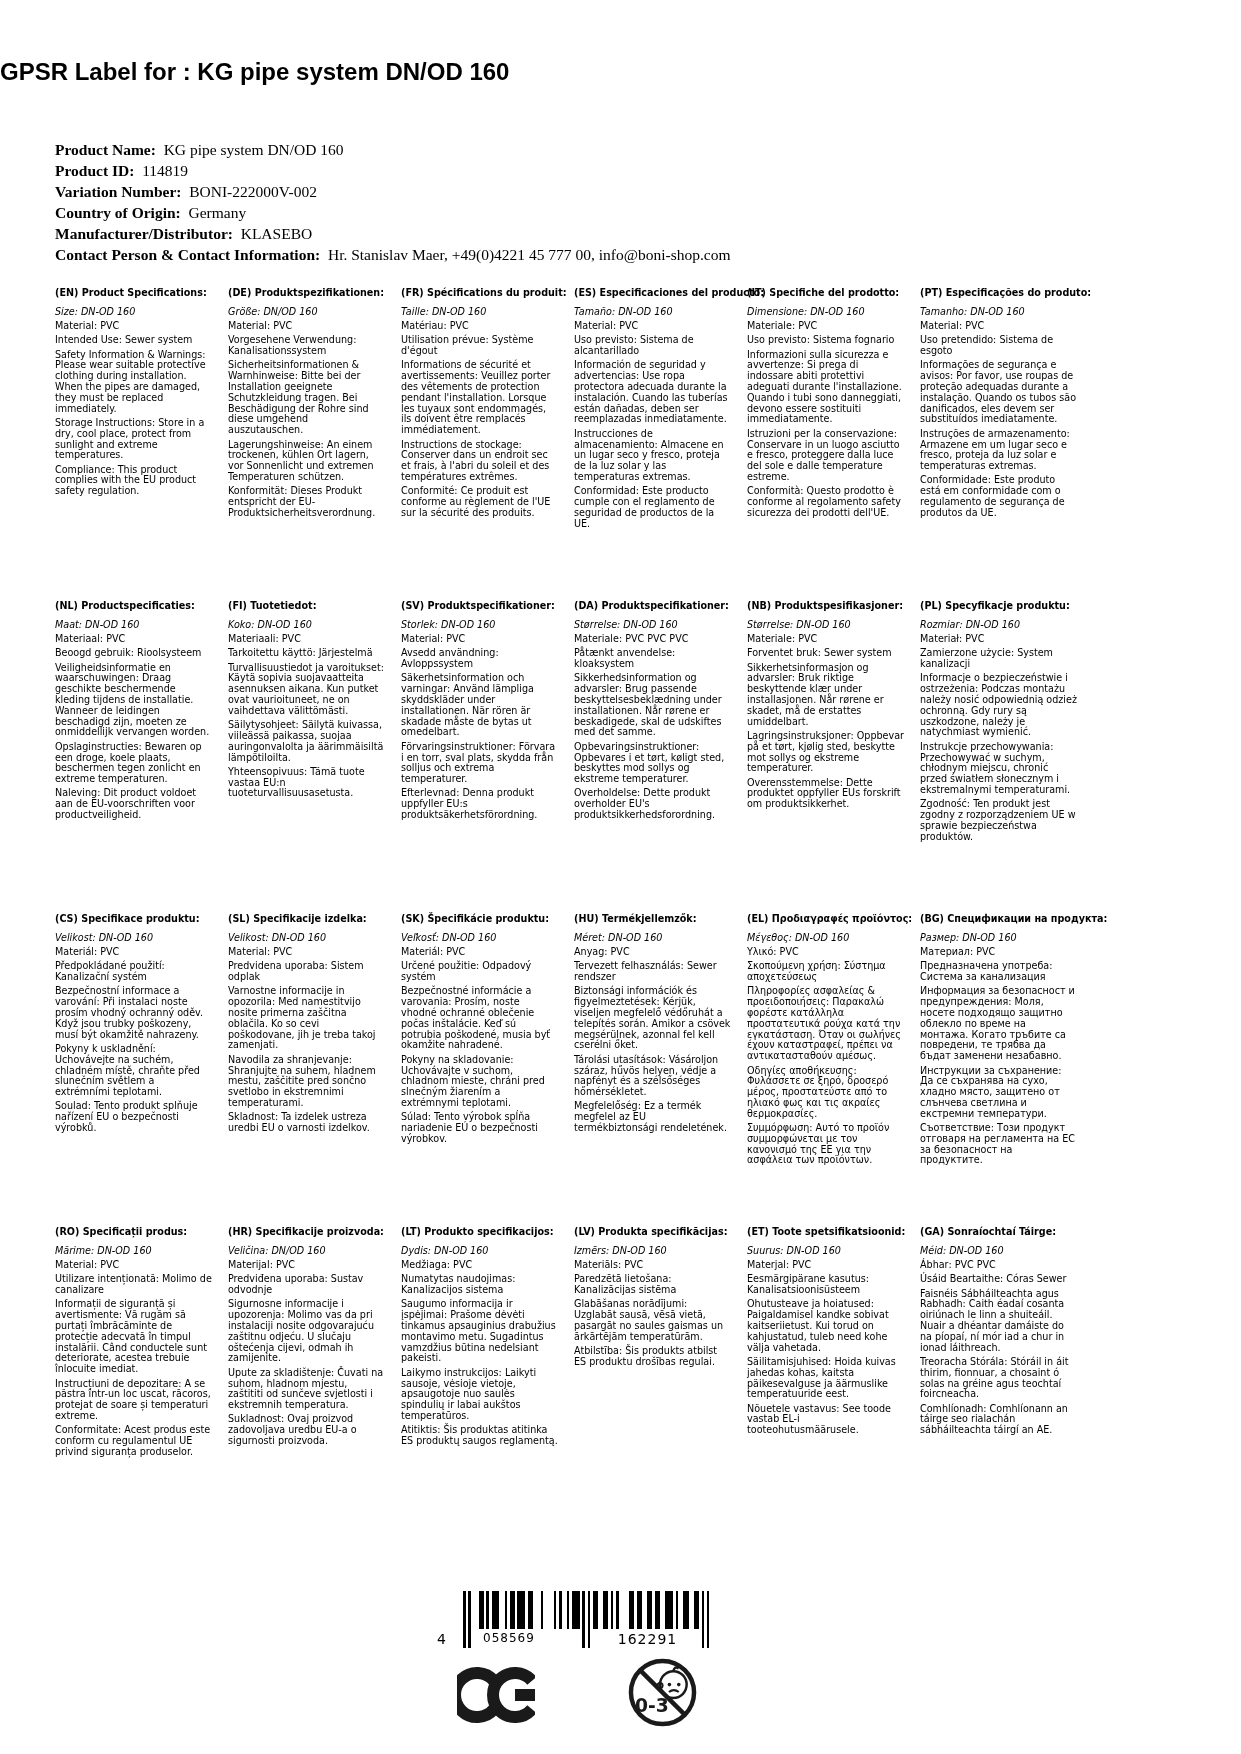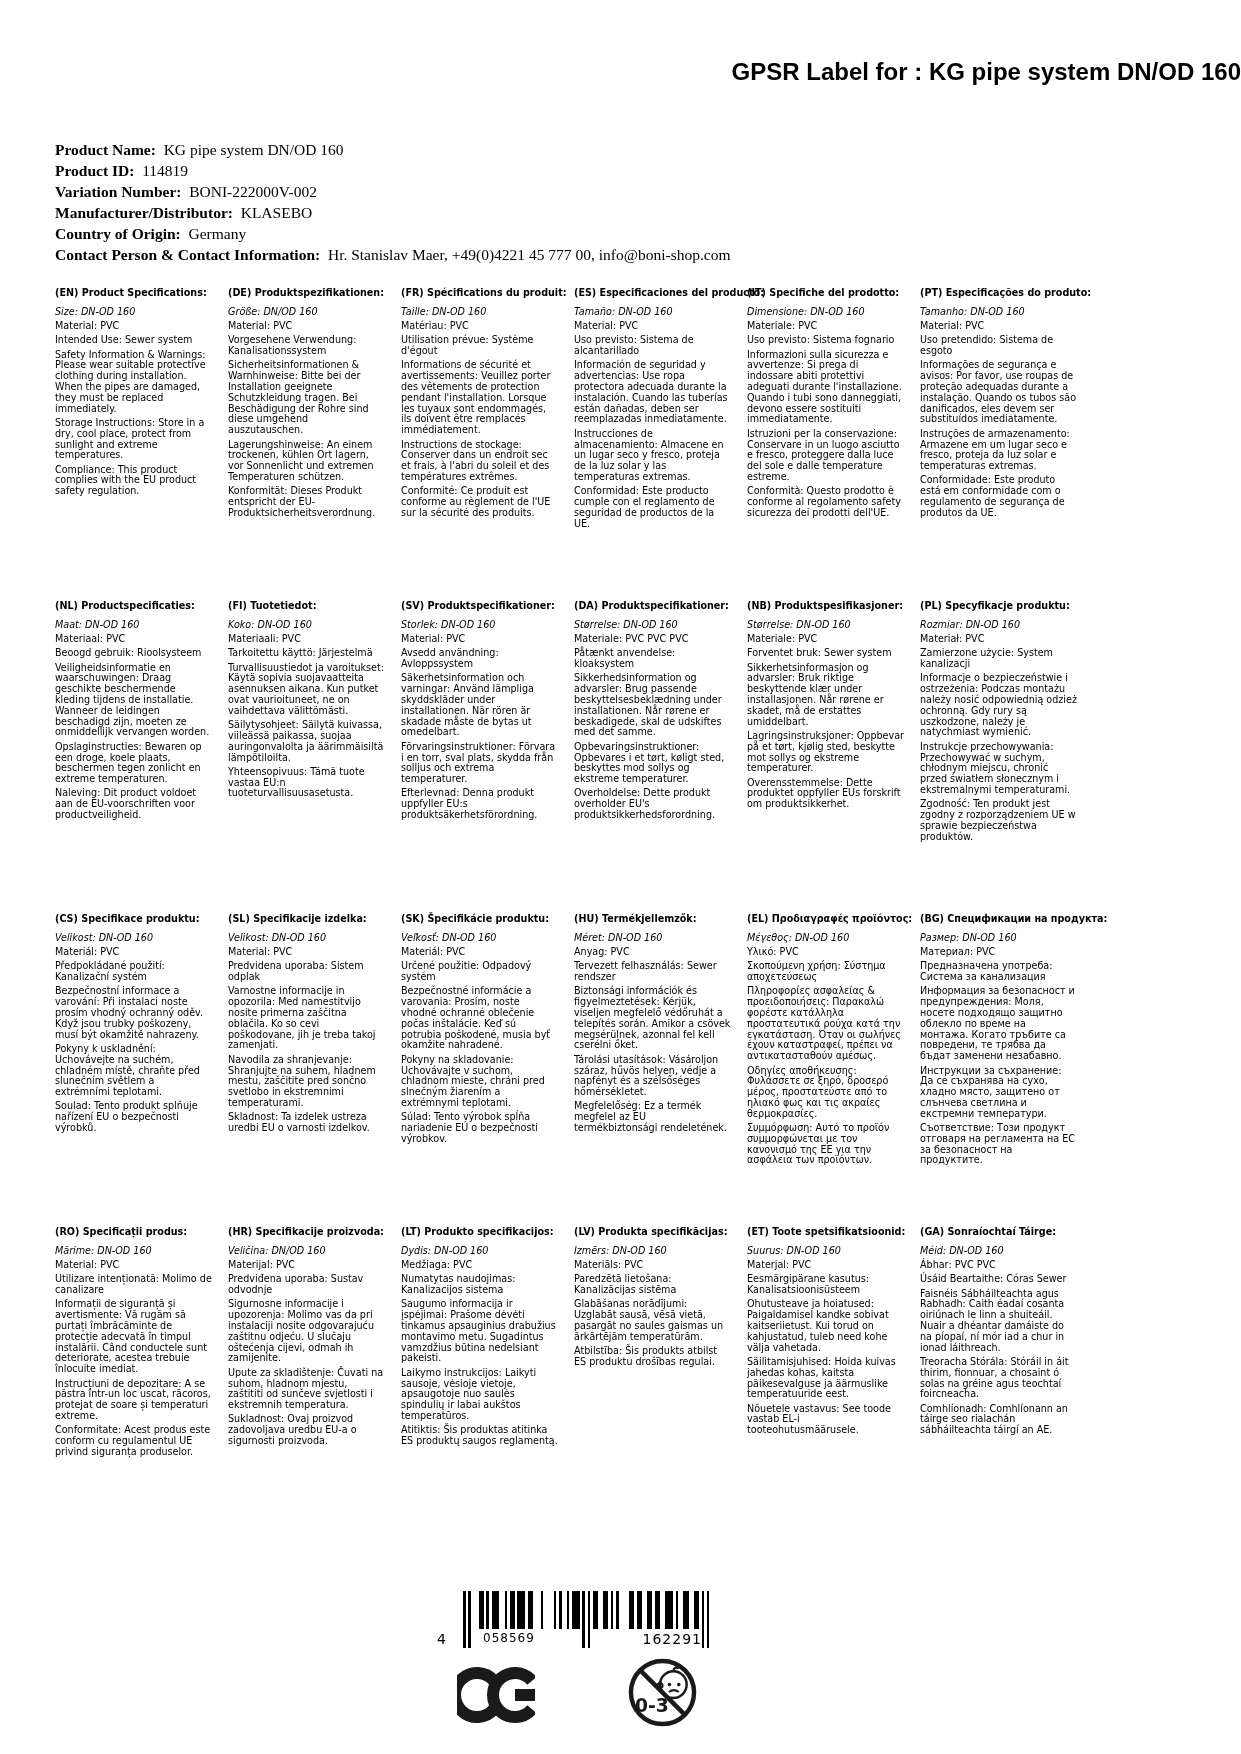--- a/index.html
+++ b/index.html
@@ -11,21 +11,21 @@
   .page {
     position: relative;
     width: 1241px; height: 1754px;
     background: #ffffff;
     color: #000000;
     font-family: "DejaVu Sans", sans-serif;
   }
   .title {
     position: absolute;
     left: 0; top: 58px; width: 1241px;
-    text-align: right;
+    text-align: left;
     font-family: "Liberation Sans", sans-serif;
     font-size: 24px; font-weight: bold;
     margin: 0;
   }
   .product-info {
     position: absolute;
     left: 55px; top: 139px; width: 1100px;
     font-family: Liberation Serif, serif;
     font-size: 15.5px;
     line-height: 21px;
@@ -75,39 +75,39 @@
     position: absolute; left: 0; top: 40px;
     font-size: 14px;
   }
   .bc-left {
     position: absolute; left: 46px; top: 40px; width: 109px;
     text-align: left; font-size: 12px;
     letter-spacing: 1px;
   }
   .bc-right {
     position: absolute; left: 156px; top: 40px; width: 109px;
-    text-align: right; font-size: 14px;
+    text-align: center; font-size: 14px;
     letter-spacing: 1px;
   }
   .ce-mark { position: absolute; left: 457px; top: 1666px; }
   .age-warning { position: absolute; left: 627px; top: 1657px; }
 </style>
 </head>
 <body>
 
 <div class="page">
 
   <h1 class="title">GPSR Label for : KG pipe system DN/OD 160</h1>
 
   <div class="product-info">
       <div><span class="info-label">Product Name:</span><span class="info-value">&nbsp; KG pipe system DN/OD 160</span></div>
       <div><span class="info-label">Product ID:</span><span class="info-value">&nbsp; 114819</span></div>
       <div><span class="info-label">Variation Number:</span><span class="info-value">&nbsp; BONI-222000V-002</span></div>
+      <div><span class="info-label">Country of Origin:</span><span class="info-value">&nbsp; Germany</span></div>
       <div><span class="info-label">Manufacturer/Distributor:</span><span class="info-value">&nbsp; KLASEBO</span></div>
-      <div><span class="info-label">Country of Origin:</span><span class="info-value">&nbsp; Germany</span></div>
       <div><span class="info-label">Contact Person &amp; Contact Information:</span><span class="info-value">&nbsp; Hr. Stanislav Maer, +49(0)4221 45 777 00, info@boni-shop.com</span></div>
     </div>
 
   <div class="spec-grid">
       <div class="spec-cell">
         <div class="spec-header">(EN) Product Specifications:</div>
         <p class="first">Size: DN-OD 160</p>
         <p>Material: PVC</p>
         <p>Intended Use: Sewer system</p>
         <p>Safety Information &amp; Warnings: Please wear suitable protective clothing during installation. When the pipes are damaged, they must be replaced immediately.</p>

